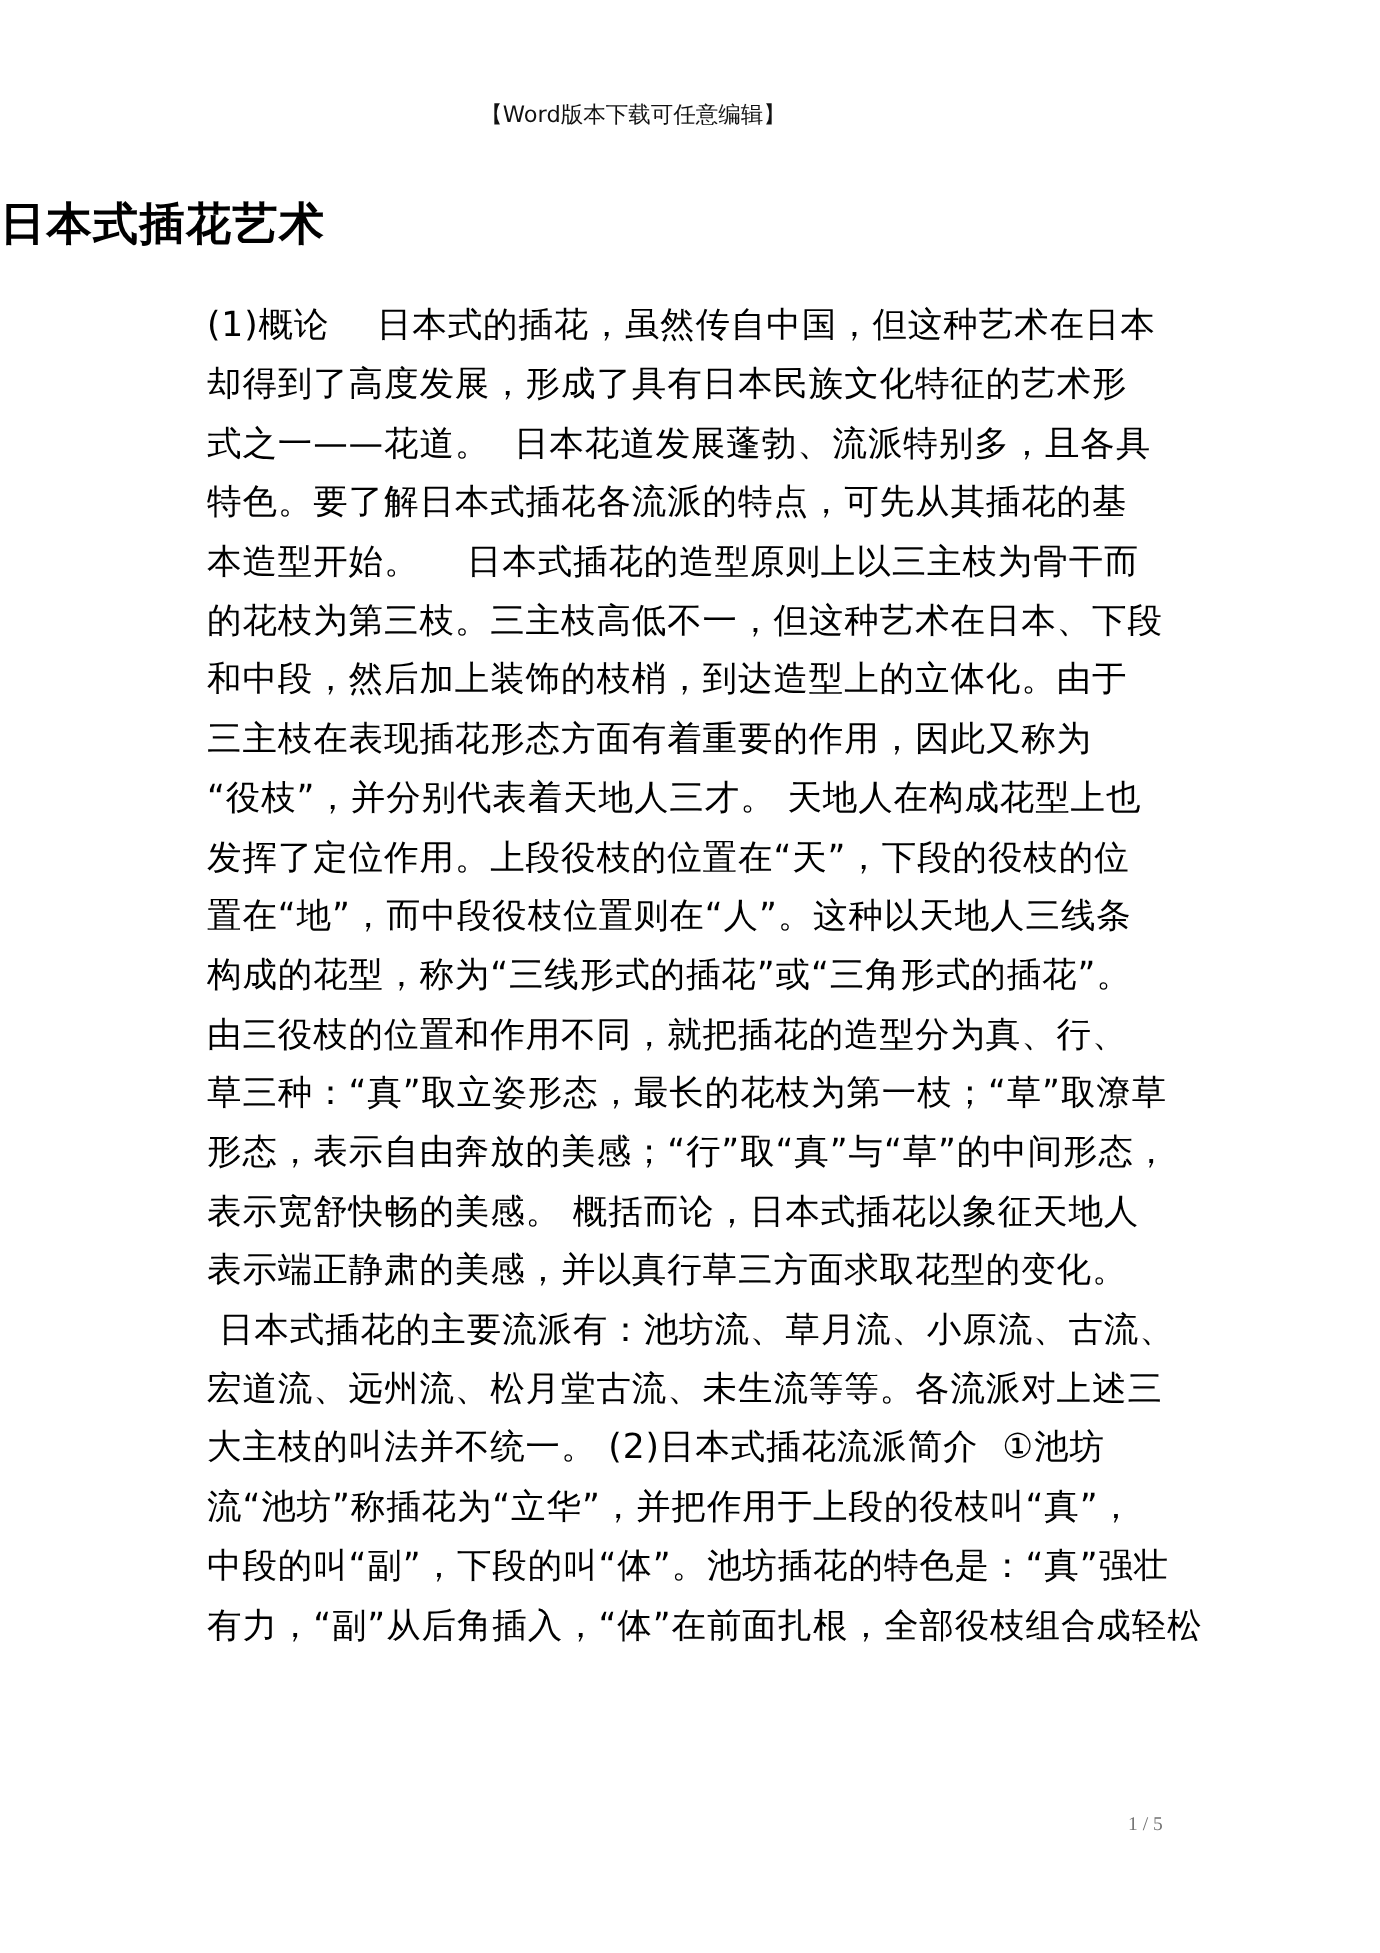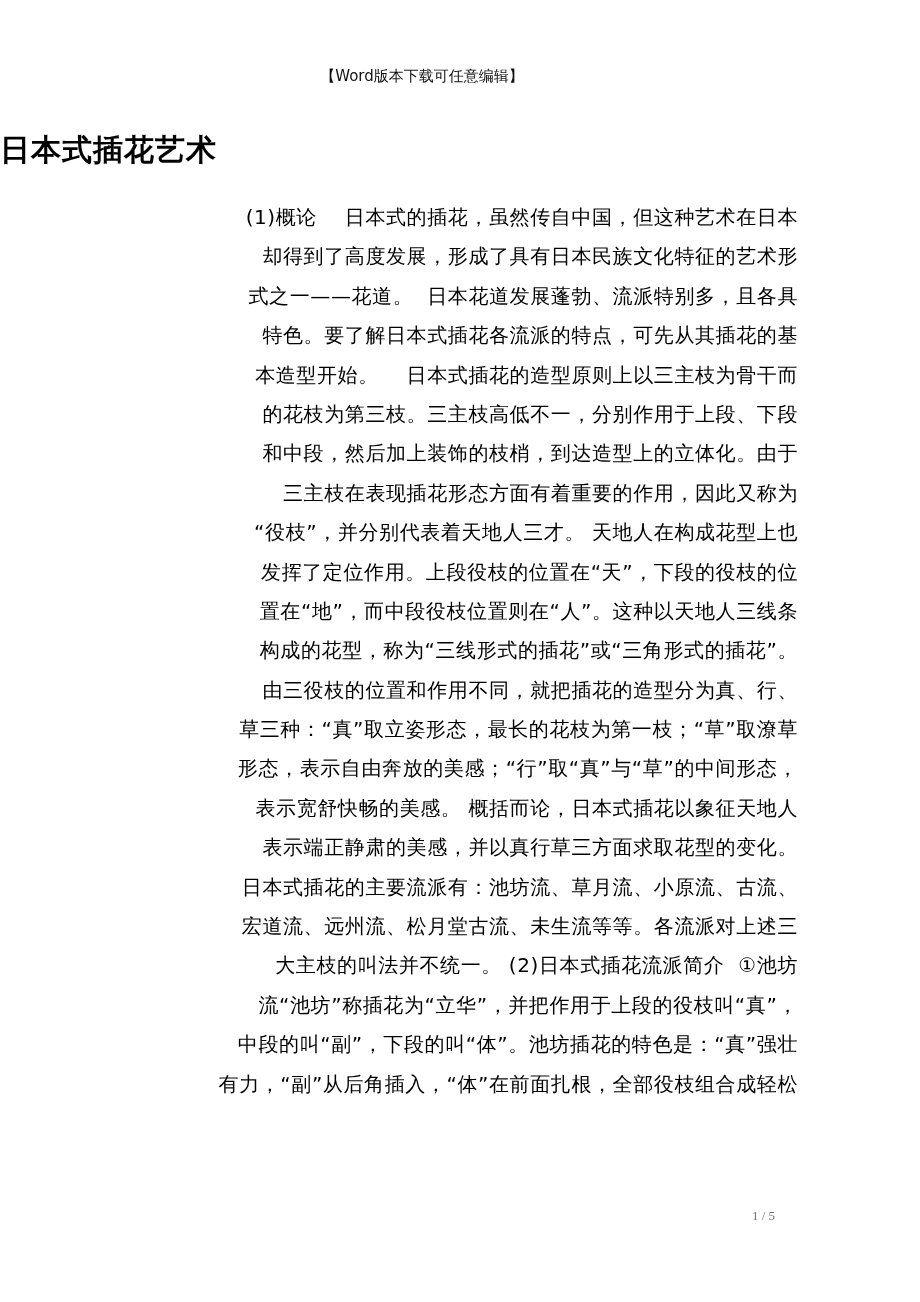--- a/index.html
+++ b/index.html
@@ -38,25 +38,24 @@
   }
   .doc-body {
     position: absolute;
     top: 198px;
     left: 138px;
     width: 660px;
   }
   .doc-line {
     display: block;
     white-space: pre;
-    font-size: 20px;
+    font-size: 23px;
     line-height: 39.4px;
     height: 39.4px;
     letter-spacing: 0.6px;
-    text-align: right;
   }
   .page-number {
     position: absolute;
     top: 1208px;
     left: 752px;
     font-size: 13px;
     line-height: 16px;
     color: #737373;
     font-family: "Liberation Serif", serif;
   }
@@ -67,21 +66,21 @@
 <div class="page-header">【Word版本下载可任意编辑】</div>
 
 <h1 class="doc-title" style="margin:0;">日本式插花艺术</h1>
 
 <div class="doc-body">
   <span class="doc-line">(1)概论    日本式的插花，虽然传自中国，但这种艺术在日本</span>
   <span class="doc-line">却得到了高度发展，形成了具有日本民族文化特征的艺术形</span>
   <span class="doc-line">式之一——花道。  日本花道发展蓬勃、流派特别多，且各具</span>
   <span class="doc-line">特色。要了解日本式插花各流派的特点，可先从其插花的基</span>
   <span class="doc-line">本造型开始。    日本式插花的造型原则上以三主枝为骨干而</span>
-  <span class="doc-line">的花枝为第三枝。三主枝高低不一，分别作用于上段、下段</span>
+  <span class="doc-line">的花枝为第三枝。三主枝高低不一，但这种艺术在日本、下段</span>
   <span class="doc-line">和中段，然后加上装饰的枝梢，到达造型上的立体化。由于</span>
   <span class="doc-line">三主枝在表现插花形态方面有着重要的作用，因此又称为</span>
   <span class="doc-line">“役枝”，并分别代表着天地人三才。 天地人在构成花型上也</span>
   <span class="doc-line">发挥了定位作用。上段役枝的位置在“天”，下段的役枝的位</span>
   <span class="doc-line">置在“地”，而中段役枝位置则在“人”。这种以天地人三线条</span>
   <span class="doc-line">构成的花型，称为“三线形式的插花”或“三角形式的插花”。</span>
   <span class="doc-line">由三役枝的位置和作用不同，就把插花的造型分为真、行、</span>
   <span class="doc-line">草三种：“真”取立姿形态，最长的花枝为第一枝；“草”取潦草</span>
   <span class="doc-line">形态，表示自由奔放的美感；“行”取“真”与“草”的中间形态，</span>
   <span class="doc-line">表示宽舒快畅的美感。 概括而论，日本式插花以象征天地人</span>

